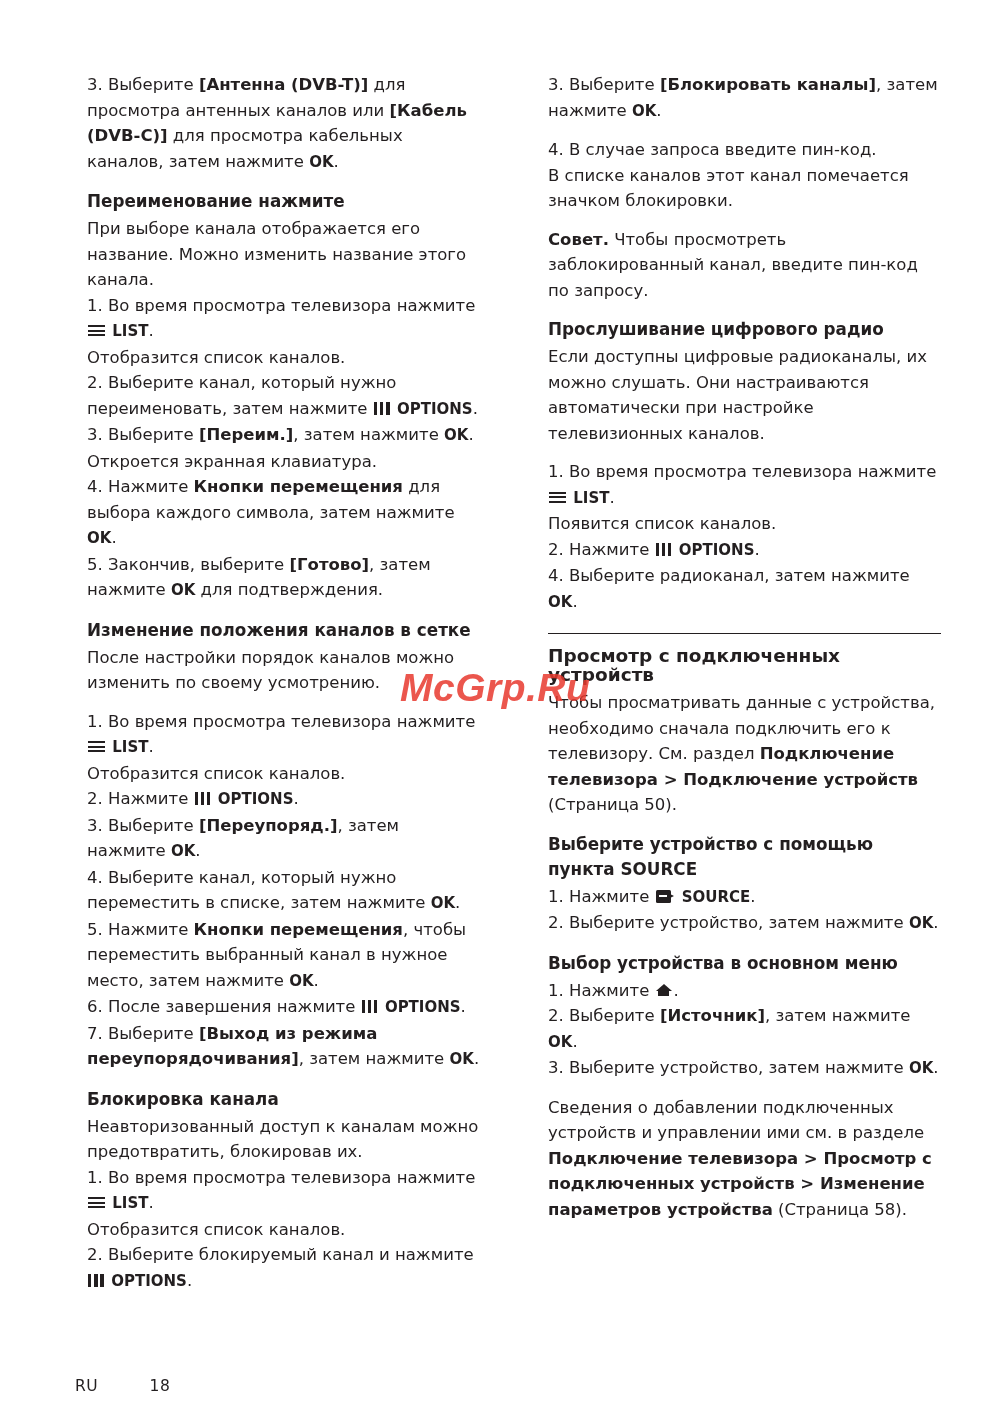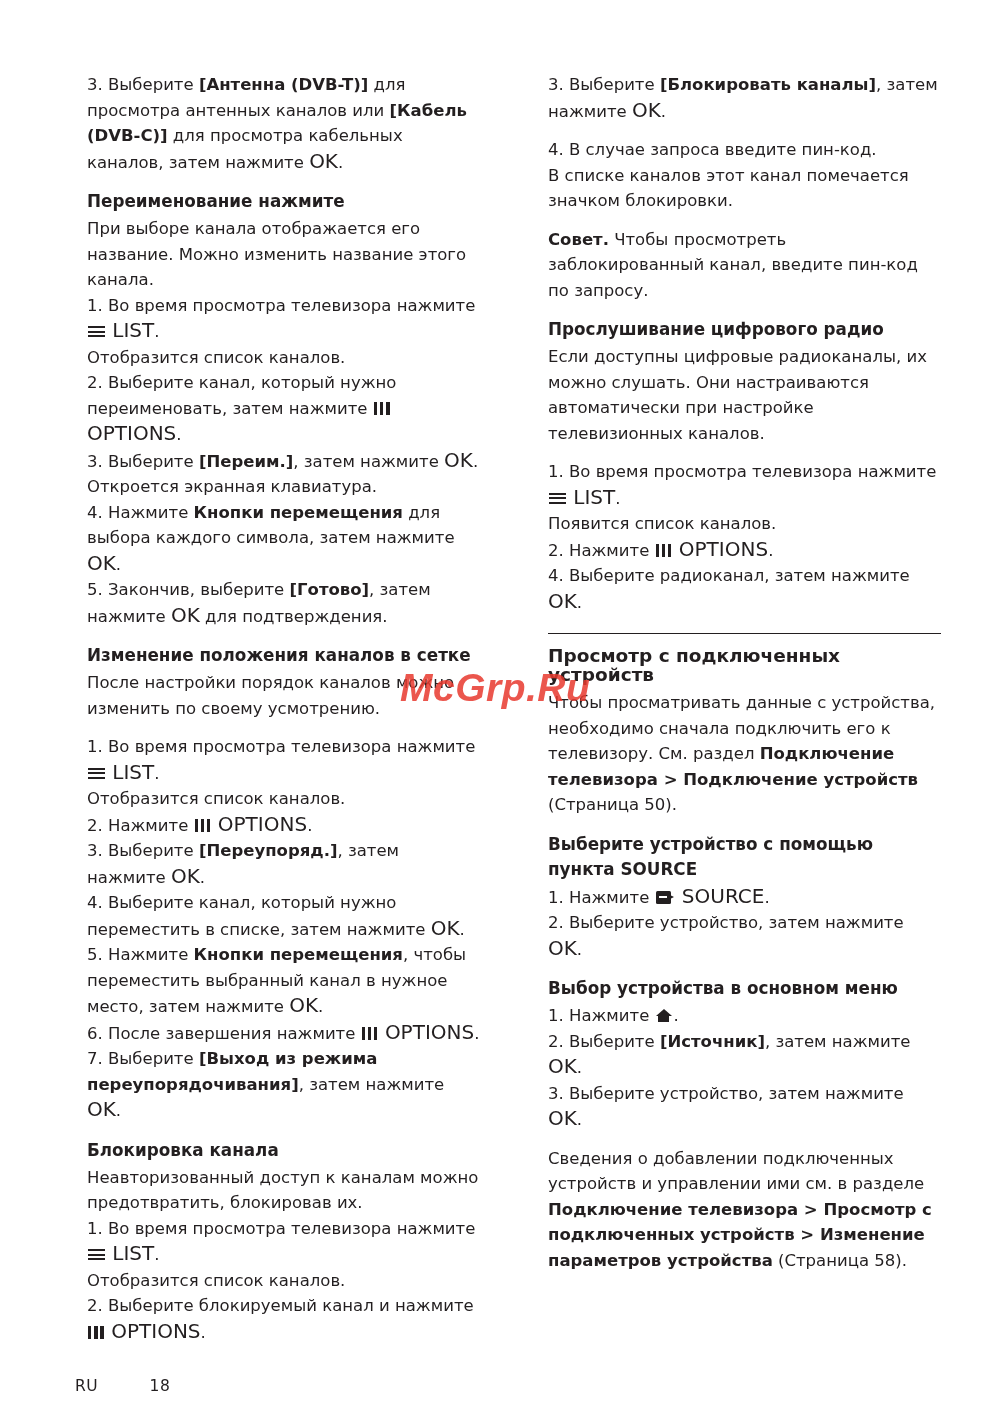--- a/index.html
+++ b/index.html
@@ -49,22 +49,22 @@
   }
   h2 {
     margin: 0 0 6px 0;
     font-size: 18.5px;
     line-height: 19px;
     font-weight: bold;
     color: #231f20;
   }
   b, .b { font-weight: bold; }
   .ok {
-    font-weight: normal;
-    font-size: 20px;
+    font-weight: bold;
+    font-size: 15px;
   }
   .rule {
     border-top: 1.6px solid #231f20;
     margin: 18px 0 12px 0;
     width: 100%;
   }
   .icon-list, .icon-options, .icon-source, .icon-home {
     display: inline-block;
     vertical-align: -1px;
     margin: 0 2px 0 1px;

